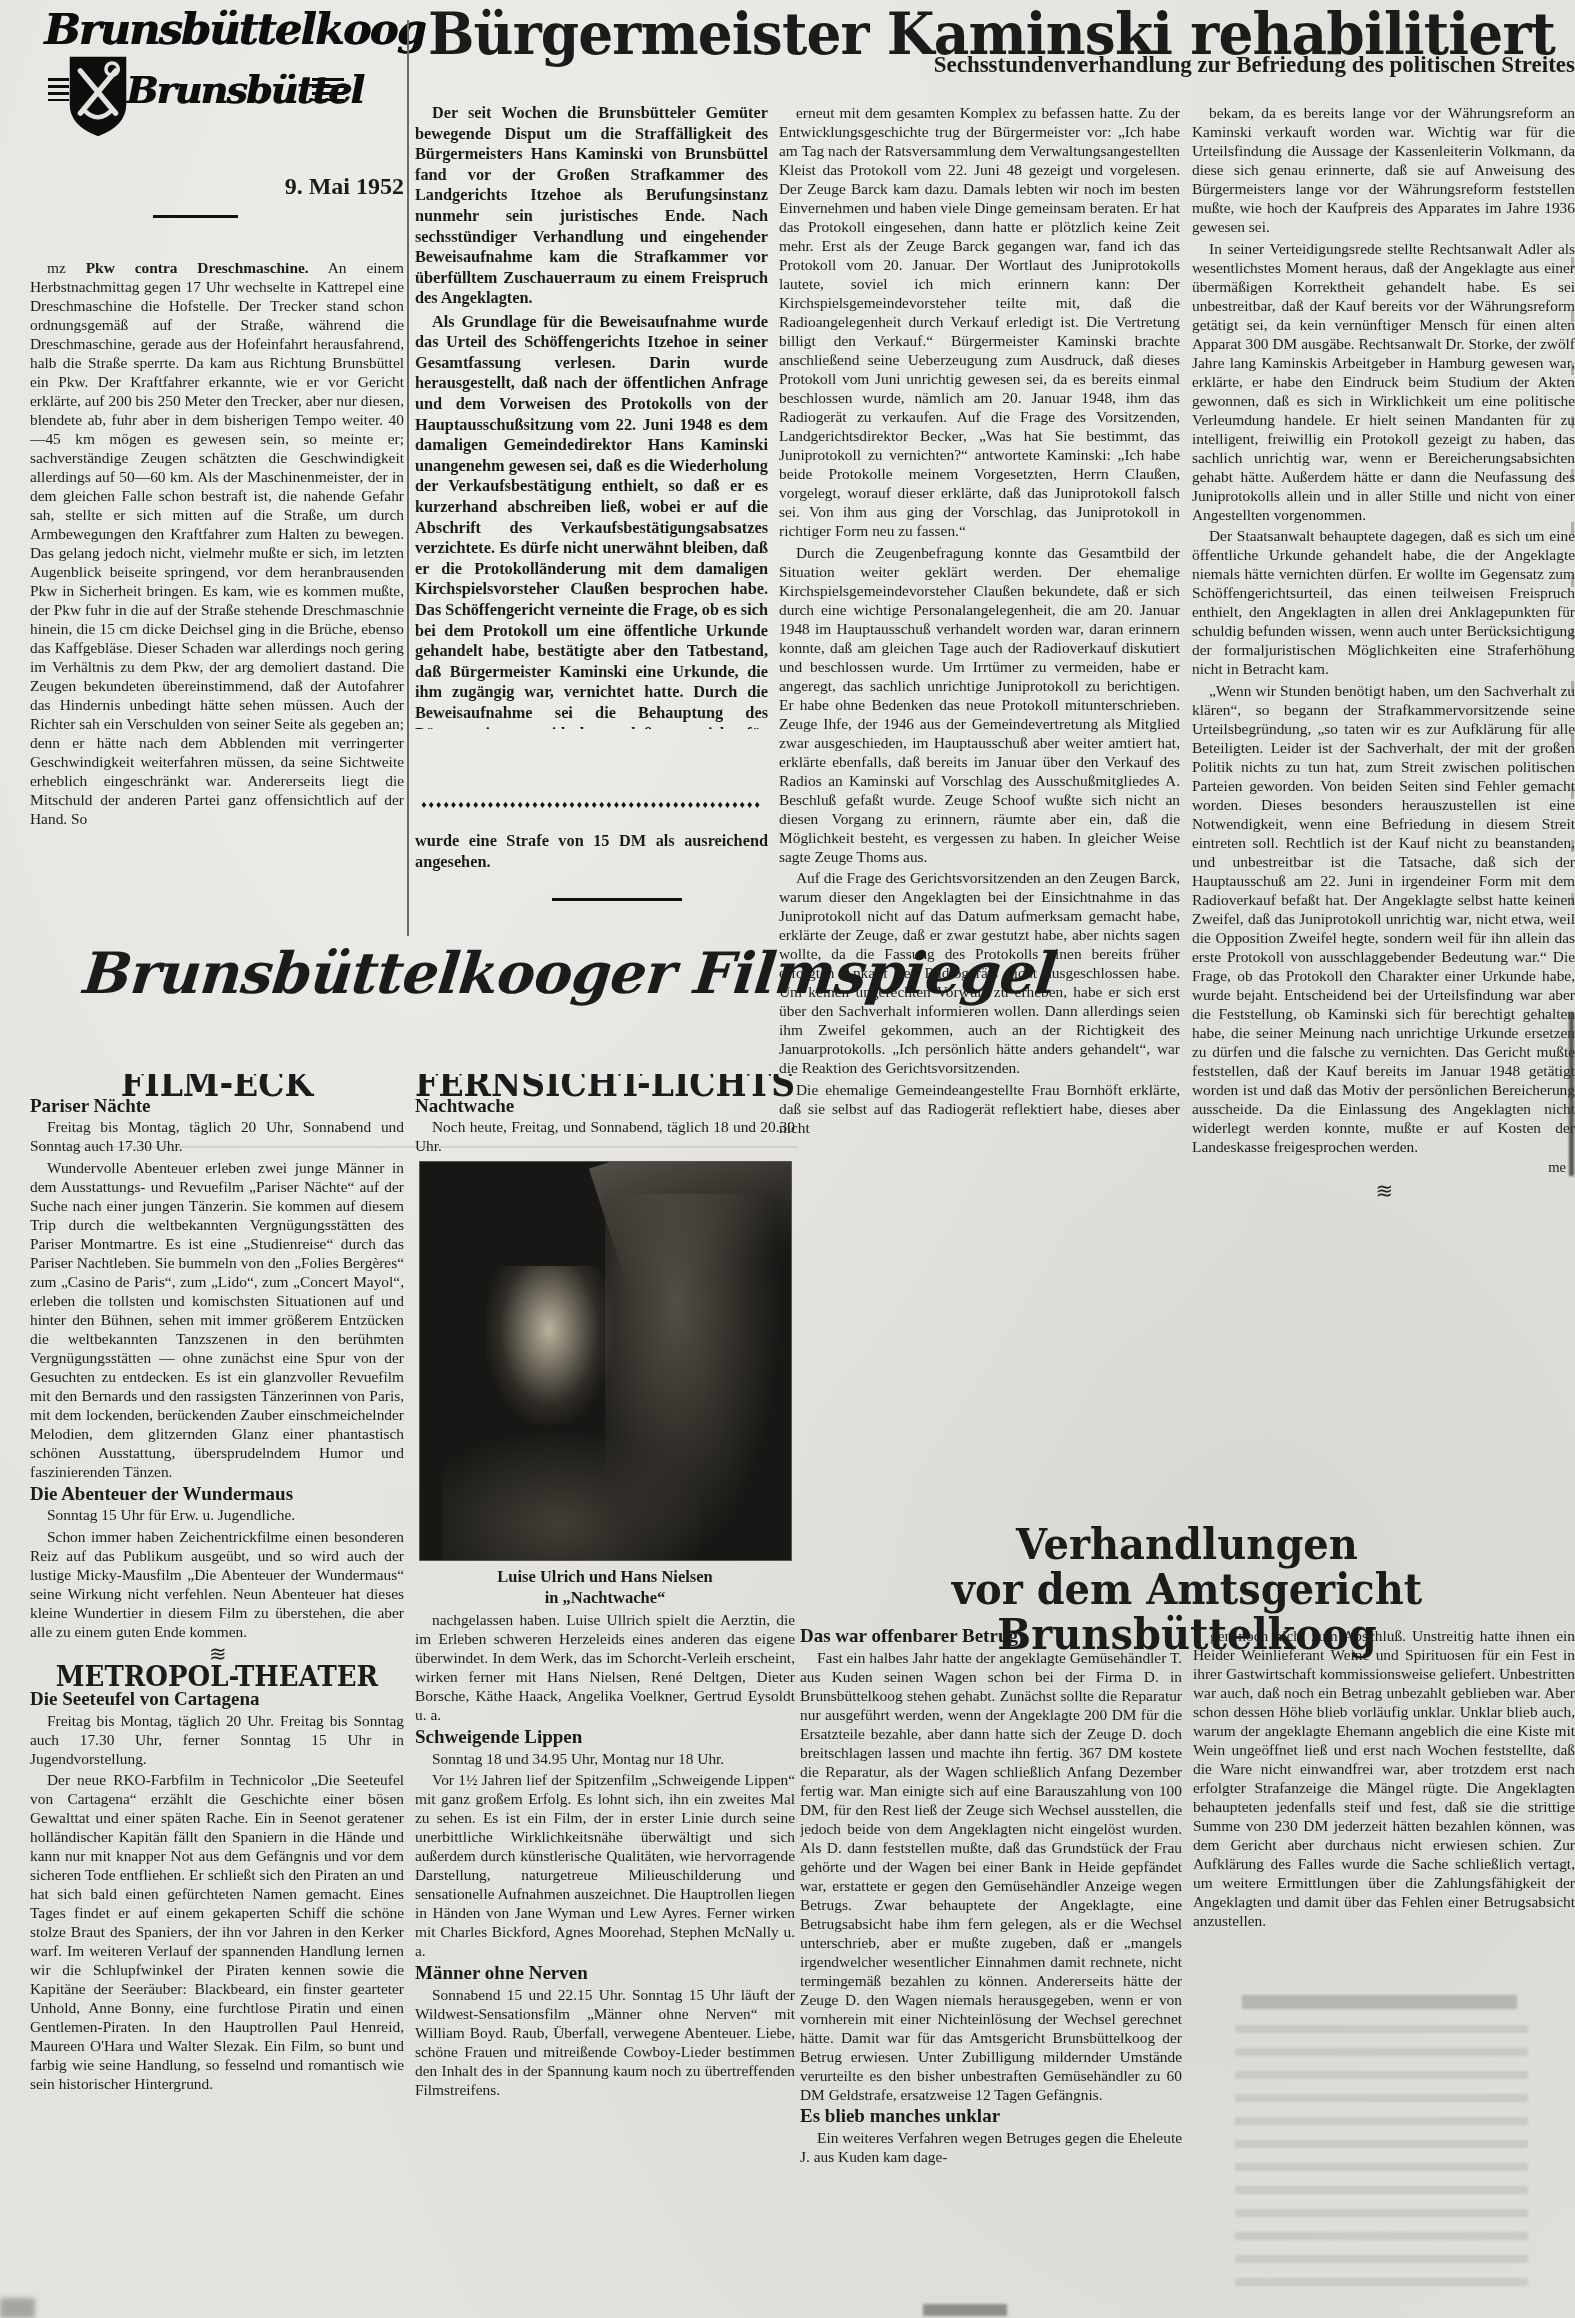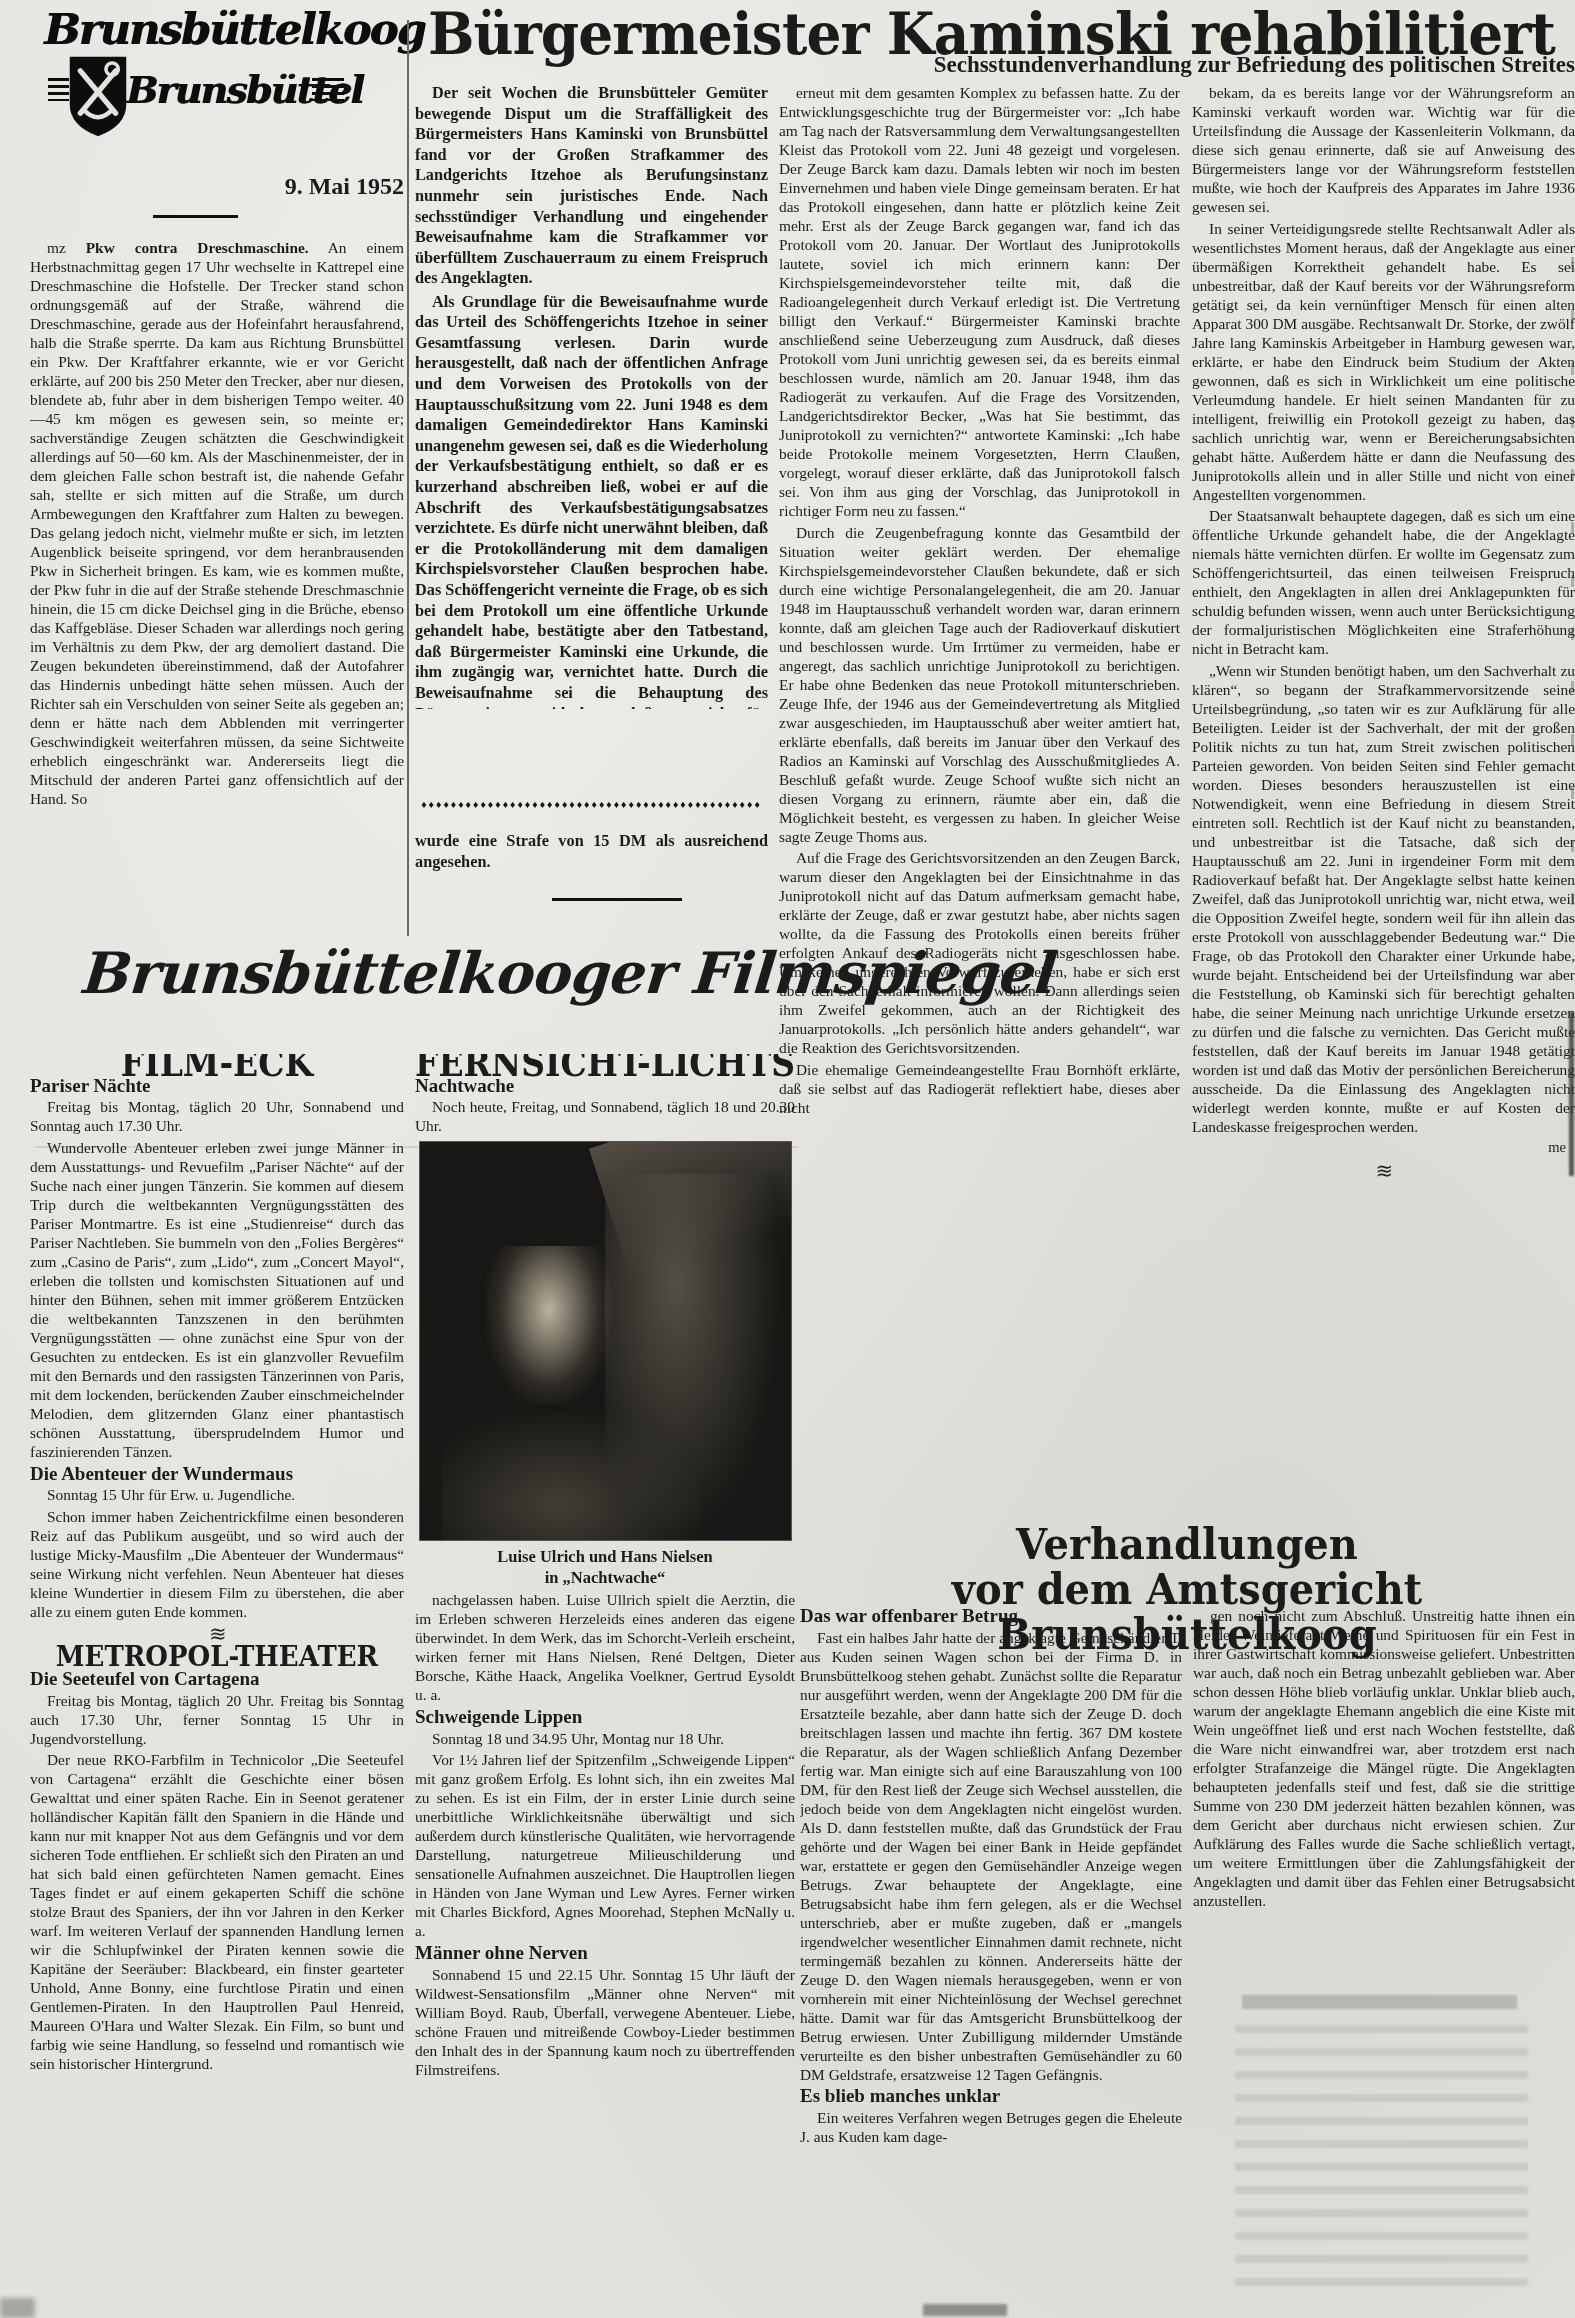--- a/index.html
+++ b/index.html
@@ -19,21 +19,21 @@
     font-family:"DejaVu Serif",serif;font-weight:bold;font-style:italic;
     font-size:43px;letter-spacing:-1.8px;color:#0d0d0d;text-shadow:0.9px 0 #0d0d0d;}
   .mast2{left:126px;top:67px;width:224px;text-align:center;
     font-family:"DejaVu Serif",serif;font-weight:bold;font-style:italic;
     font-size:38px;letter-spacing:-1.8px;color:#0d0d0d;text-shadow:0.9px 0 #0d0d0d;}
   .stripes{height:23px;background:repeating-linear-gradient(#0d0d0d 0 3.5px, transparent 3.5px 7px);}
   .dateline{left:0;top:165px;width:404px;text-align:right;font-weight:bold;font-size:24px;margin-top:8px;}
   .shortrule{height:3.1px;background:#111;}
   
   .col{position:absolute;text-align:justify;font-size:15.4px;line-height:19px;overflow:hidden;
-       -webkit-hyphens:auto;hyphens:auto;}
+       -webkit-hyphens:auto;hyphens:auto;margin-top:20px;}
   .col p{margin:0 0 2.7px 0;text-indent:17px;}
   .vrule{width:1.8px;background:#6a6a66;}
   
   .headline{left:408px;top:0px;width:1167px;text-align:center;
     font-family:"DejaVu Serif",serif;font-weight:bold;font-size:55px;
     letter-spacing:-0.9px;transform:scaleY(1.04);transform-origin:top;white-space:nowrap;}
   .subheadline{left:408px;top:52px;width:1167px;text-align:right;font-weight:bold;font-size:23px;}
   .lead-col{font-weight:bold;font-size:16.3px;line-height:20.6px;}
   .diamonds{left:415px;top:799px;width:353px;text-align:center;font-size:10.6px;letter-spacing:2px;color:#151515;overflow:hidden;white-space:nowrap;}
   .verdict{left:415px;top:831px;width:353px;font-weight:bold;font-size:16.3px;line-height:20.6px;text-align:justify;}

